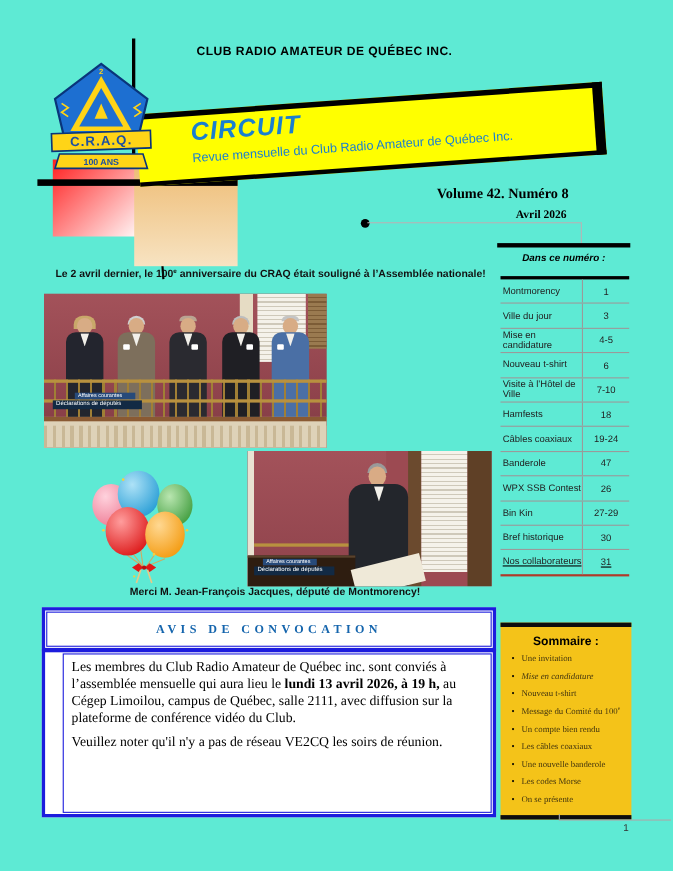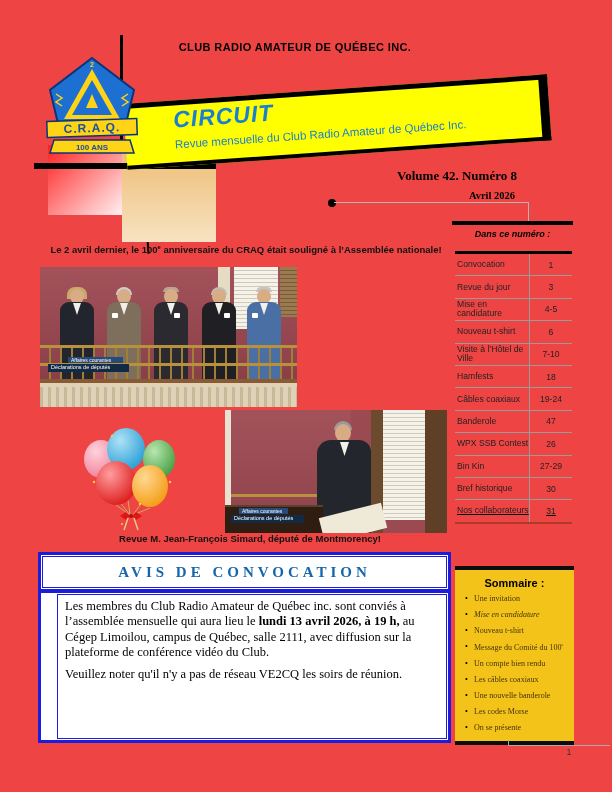--- a/index.html
+++ b/index.html
@@ -1,16 +1,16 @@
 <!DOCTYPE html>
 <html><head>
 <meta charset="utf-8">
 <style>
   html,body{margin:0;padding:0;background:#888;}
-  .page{position:relative;width:612px;height:792px;background:#ef4444;margin:0 auto;
+  .page{position:relative;width:612px;height:792px;background:#5eead4;margin:0 auto;
         font-family:"Liberation Sans",sans-serif;overflow:hidden;}
   .abs{position:absolute;}
 
   
   .org-name{left:130px;top:41px;width:330px;text-align:center;font-weight:bold;
             font-size:11px;letter-spacing:.4px;color:#000;}
   .vline-top{left:120px;top:35px;width:3px;height:116px;background:#000;}
   .diag-line{left:140px;top:146px;width:2px;height:108px;background:#000;
              transform:rotate(-4deg);transform-origin:top center;}
   .black-bar{left:34px;top:163px;width:182px;height:6px;background:#000;z-index:2;}
@@ -111,21 +111,21 @@
             background:#23262c;z-index:3;}
   .speaker-shirt{position:absolute;left:115px;top:32px;width:9px;height:14px;background:#f2f0ea;
             clip-path:polygon(0 0,100% 0,50% 100%);z-index:3;}
   .speaker-paper{position:absolute;left:96px;top:100px;width:64px;height:26px;background:#efe9d8;
             transform:rotate(-14deg);z-index:5;}
 
   
   .avis-title-box{left:38px;top:552px;width:407px;height:34px;border:3px solid #1c1cdd;background:#fff;}
   .avis-inner{position:absolute;inset:1px;border:1px solid #1c1cdd;display:flex;
               align-items:center;justify-content:center;}
-  .avis-title{font-family:"Liberation Serif",serif;font-weight:bold;font-size:15px;
+  .avis-title{font-family:"Liberation Serif",serif;font-weight:bold;font-size:11px;
               color:#1565ad;letter-spacing:4px;text-align:right;}
   .avis-text-box{left:38px;top:590px;width:407px;height:147px;border:3px solid #1c1cdd;background:#fff;}
   .avis-text-inner{position:absolute;inset:1px;border:1px solid #1c1cdd;padding:4px 7px;
               font-family:"Liberation Serif",serif;font-size:12.5px;color:#000;line-height:1.22;margin-left:15px;}
   .avis-p2{margin-top:7px;}
   .signature{margin-top:24px;text-align:center;font-family:"DejaVu Serif",serif;
              font-style:italic;font-weight:bold;font-size:14px;color:#000;}
 </style>
 </head>
 <body>
@@ -165,25 +165,25 @@
   <div class="abs volume">Volume 42. Numéro 8</div>
   <div class="abs issue-date">Avril 2026</div>
   <div class="abs dot"></div>
   <div class="abs conn-h"></div>
   <div class="abs conn-v"></div>
   <div class="abs toc-topbar"></div>
   <div class="abs toc-heading">Dans ce numéro :</div>
 
   <div class="abs toc">
     <div class="toc-row">
-      <div class="toc-label">Convocation</div>
+      <div class="toc-label">Montmorency</div>
       <div class="toc-page">1</div>
       </div>
     <div class="toc-row">
-      <div class="toc-label">Revue du jour</div>
+      <div class="toc-label">Ville du jour</div>
       <div class="toc-page">3</div>
       </div>
     <div class="toc-row">
       <div class="toc-label">Mise en candidature</div>
       <div class="toc-page">4-5</div>
       </div>
     <div class="toc-row">
       <div class="toc-label">Nouveau t-shirt</div>
       <div class="toc-page">6</div>
       </div>
@@ -335,21 +335,21 @@
     <div class="speaker-hair"></div>
     <div class="speaker-head"></div>
     <div class="speaker-body"></div>
     <div class="speaker-shirt"></div>
     <div class="speaker-paper"></div>
     <div class="ph2-desk"></div>
     <div class="tv-strip" style="left:14px;top:98px;width:46px;height:6px;background:#274a7a;z-index:6;">Affaires courantes</div>
     <div class="tv-strip" style="left:6px;top:105px;width:70px;height:8px;background:#122a44;font-size:5.5px;z-index:6;">Déclarations de députés</div>
   </div>
 
-  <div class="abs caption cap2">Revue M. Jean-François Simard, député de Montmorency!</div>
+  <div class="abs caption cap2">Merci M. Jean-François Jacques, député de Montmorency!</div>
 
   <div class="abs avis-title-box">
     <div class="avis-inner">
       <span class="avis-title">AVIS DE CONVOCATION</span>
     </div>
   </div>
 
   <div class="abs avis-text-box">
     <div class="avis-text-inner">
       <div><span>Les membres du Club Radio Amateur de Québec inc. sont conviés à l’assemblée mensuelle qui aura lieu le </span><b>lundi 13 avril 2026, à 19 h,</b><span> au Cégep Limoilou, campus de Québec, salle 2111, avec diffusion sur la plateforme de conférence vidéo du Club.</span></div>

